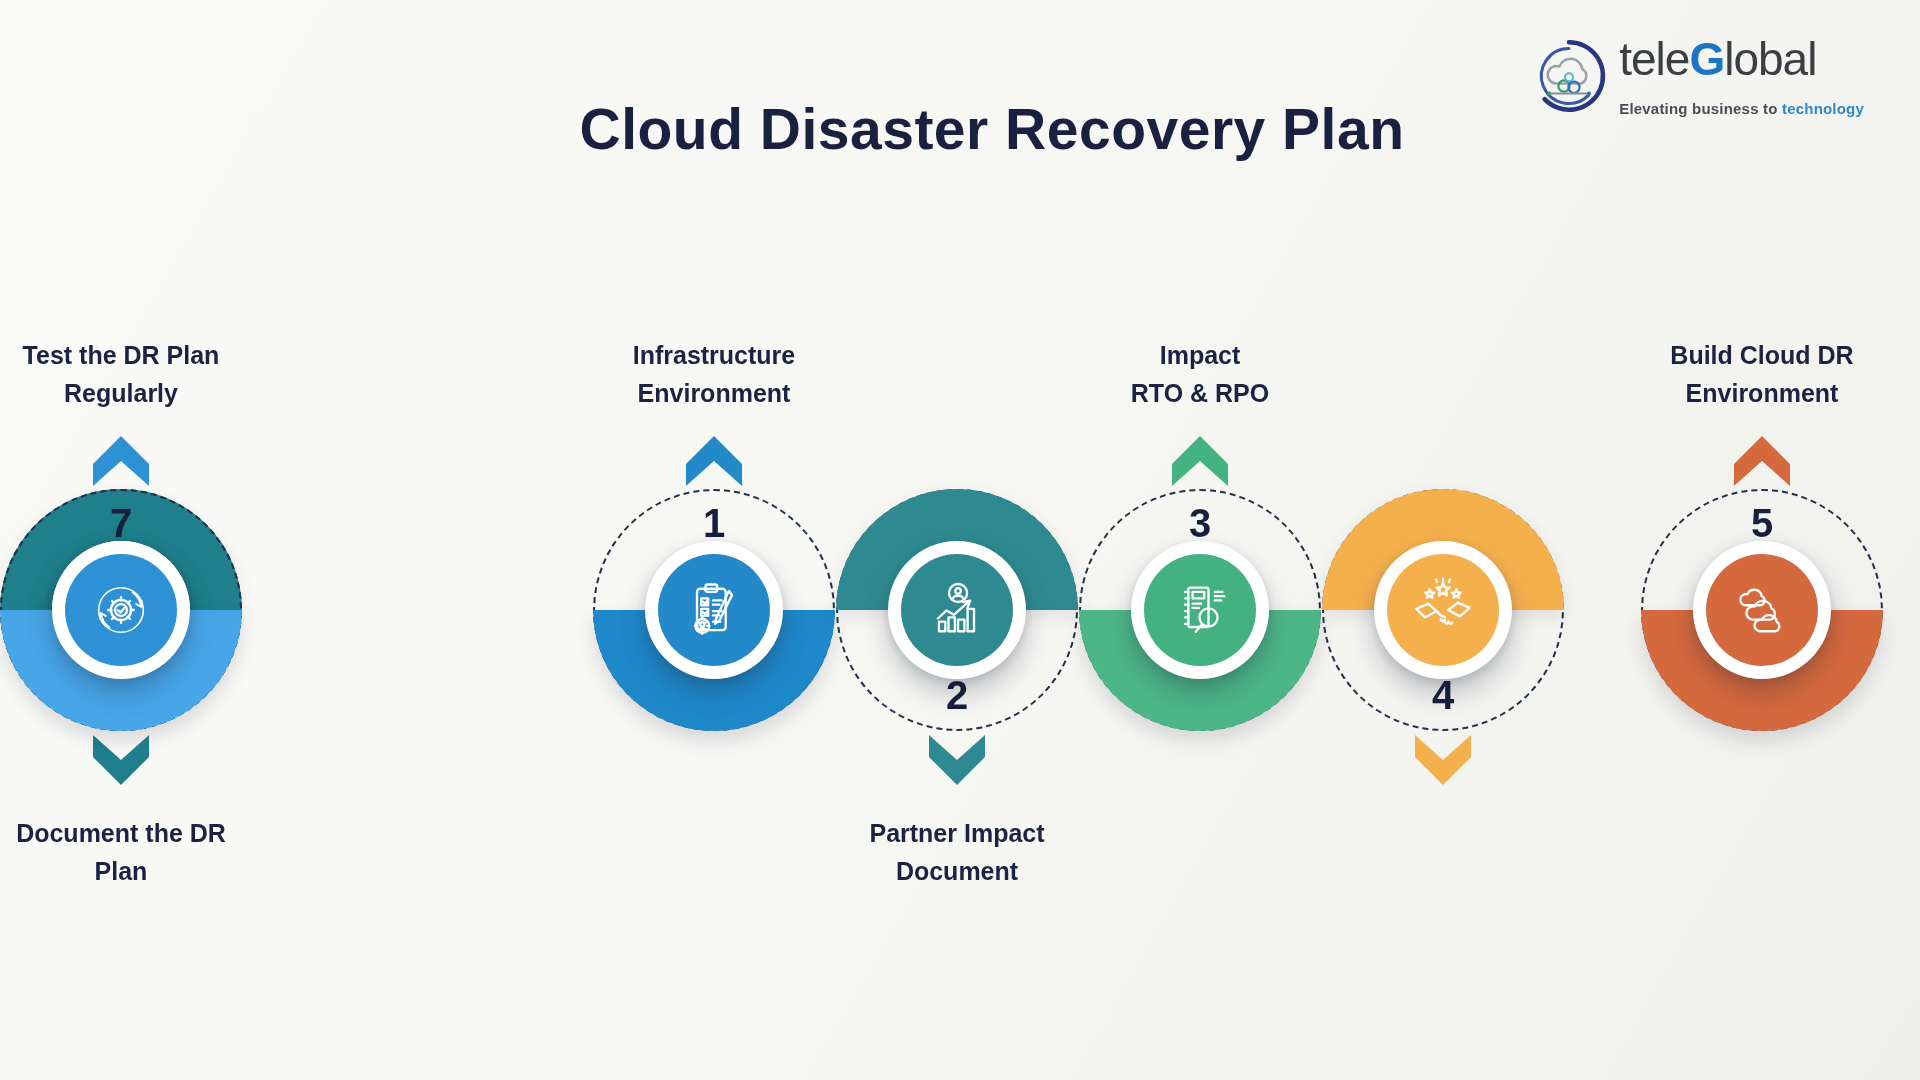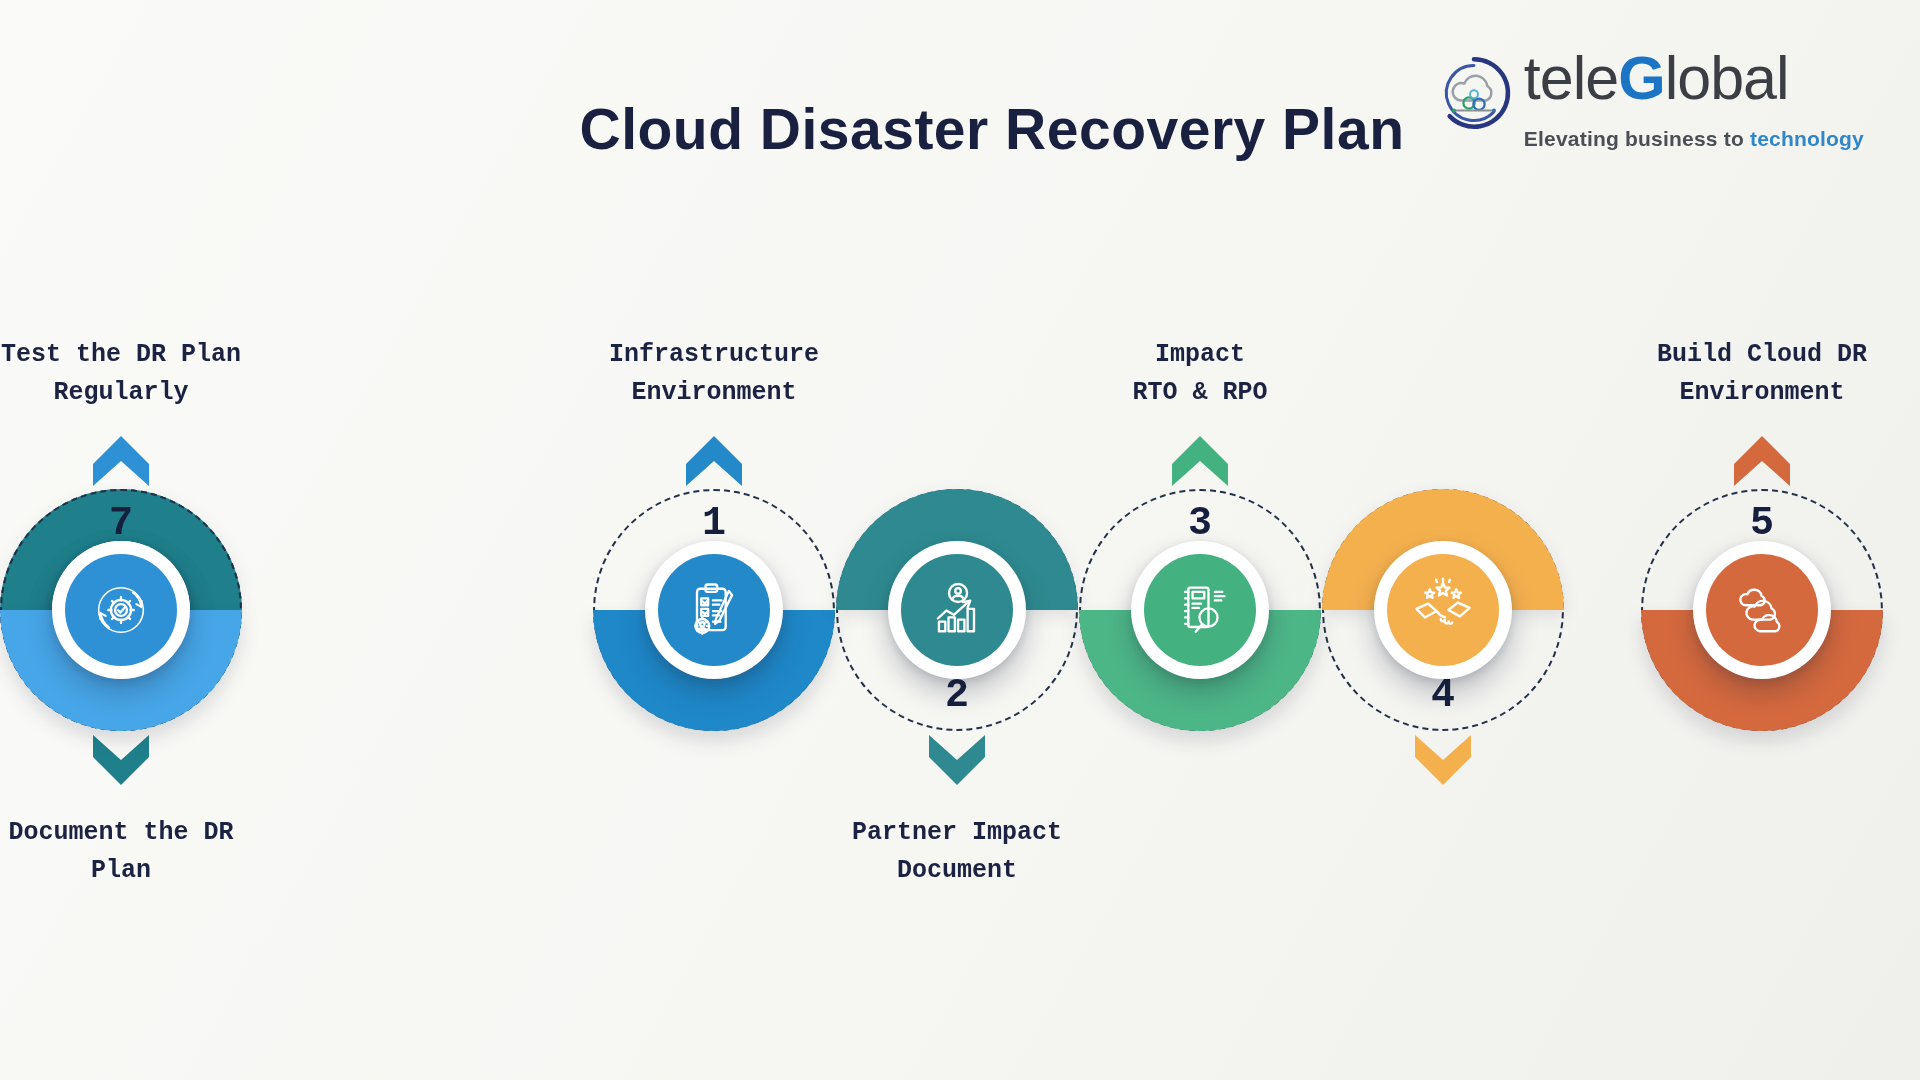--- a/index.html
+++ b/index.html
@@ -13,27 +13,27 @@
 
   
   .title{
     position:absolute;top:96px;left:0;width:100%;
     text-align:center;font-size:57px;font-weight:bold;
     color:#1a2040;letter-spacing:.5px;padding-left:32px;
   }
   .logo{position:absolute;top:36px;right:56px;display:flex;align-items:center;gap:10px;}
   .logo-mark{width:80px;height:80px;}
   .logo-text{display:flex;flex-direction:column;line-height:1;}
-  .brand{font-size:61px;font-weight:500;color:#3b3e43;letter-spacing:-1px;margin-top:12px;}
+  .brand{font-size:46px;font-weight:500;color:#3b3e43;letter-spacing:-1px;}
   .brand .g{color:#1c74c4;font-weight:bold;}
-  .tagline{font-size:21px;font-weight:bold;color:#4a4e55;margin-top:19px;letter-spacing:.2px;}
+  .tagline{font-size:15px;font-weight:bold;color:#4a4e55;margin-top:19px;letter-spacing:.2px;}
   .tagline .hl{color:#2f86c9;}
 
   
-  .step{position:absolute;top:330px;width:242px;height:560px;font-family:Liberation Mono, monospace;}
+  .step{position:absolute;top:330px;width:242px;height:560px;}
   .step:nth-of-type(1){left:107px;}
   .step:nth-of-type(2){left:350px;}
   .step:nth-of-type(3){left:593px;}
   .step:nth-of-type(4){left:836px;}
   .step:nth-of-type(5){left:1079px;}
   .step:nth-of-type(6){left:1322px;}
   .step:nth-of-type(7){left:1641px;}
 
   .label{position:absolute;left:-45px;right:-45px;text-align:center;
     font-size:25px;font-weight:bold;color:#1c2342;line-height:38px;}

